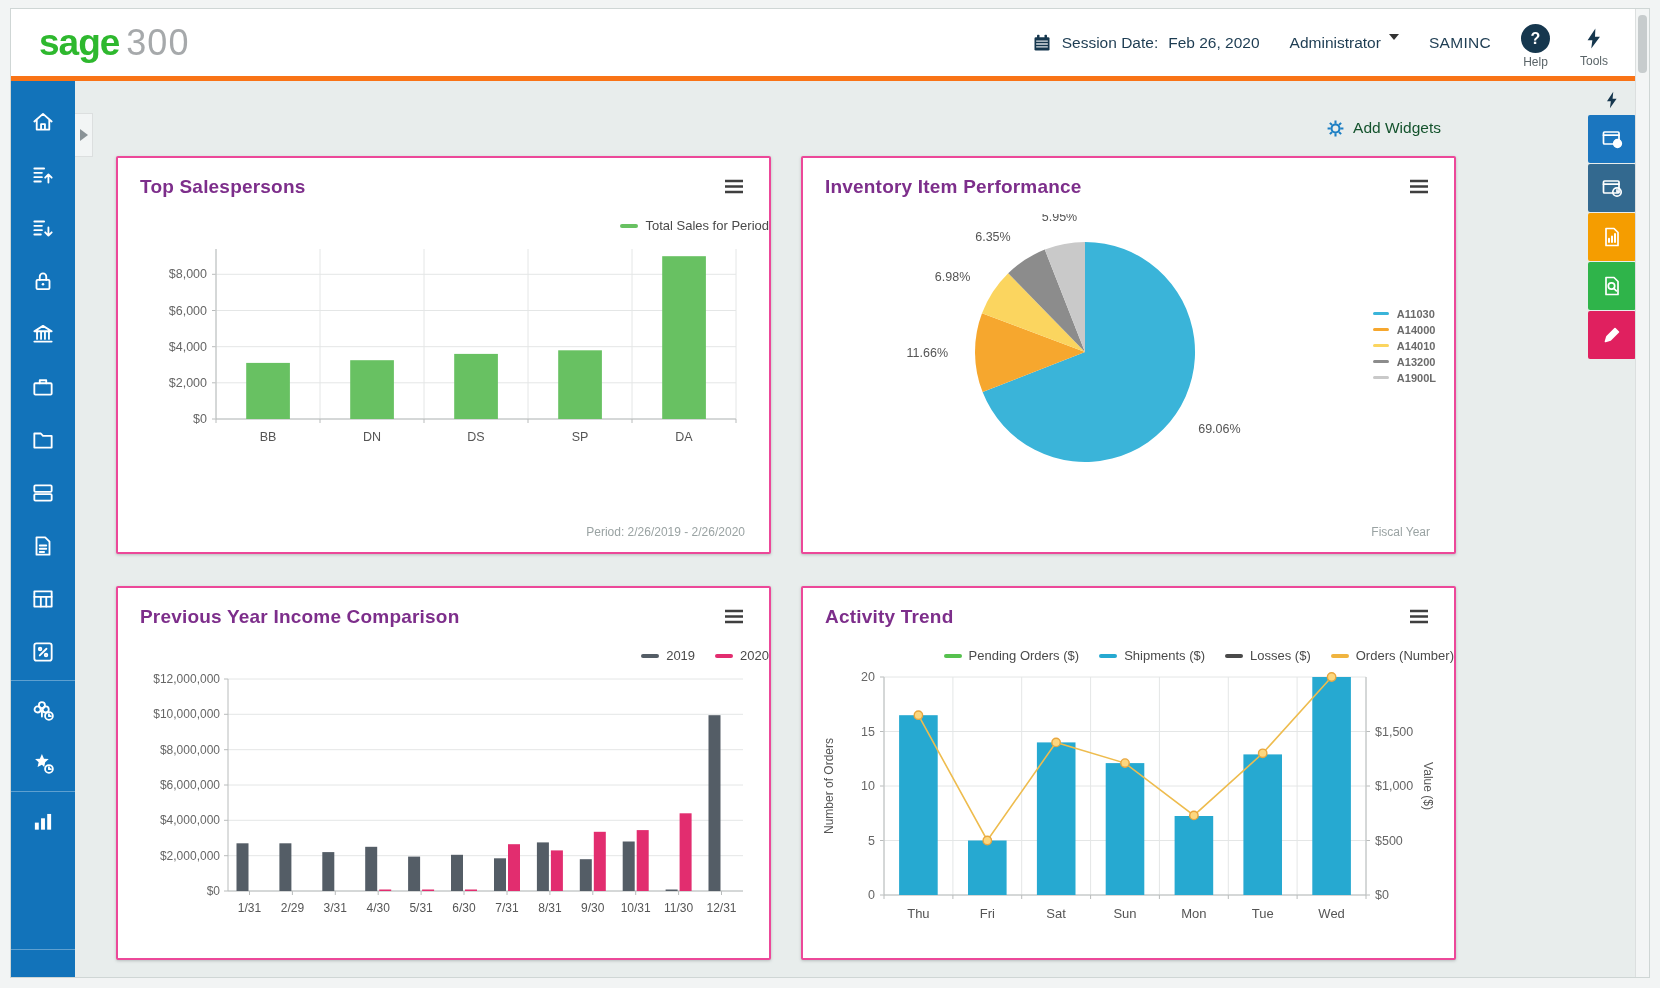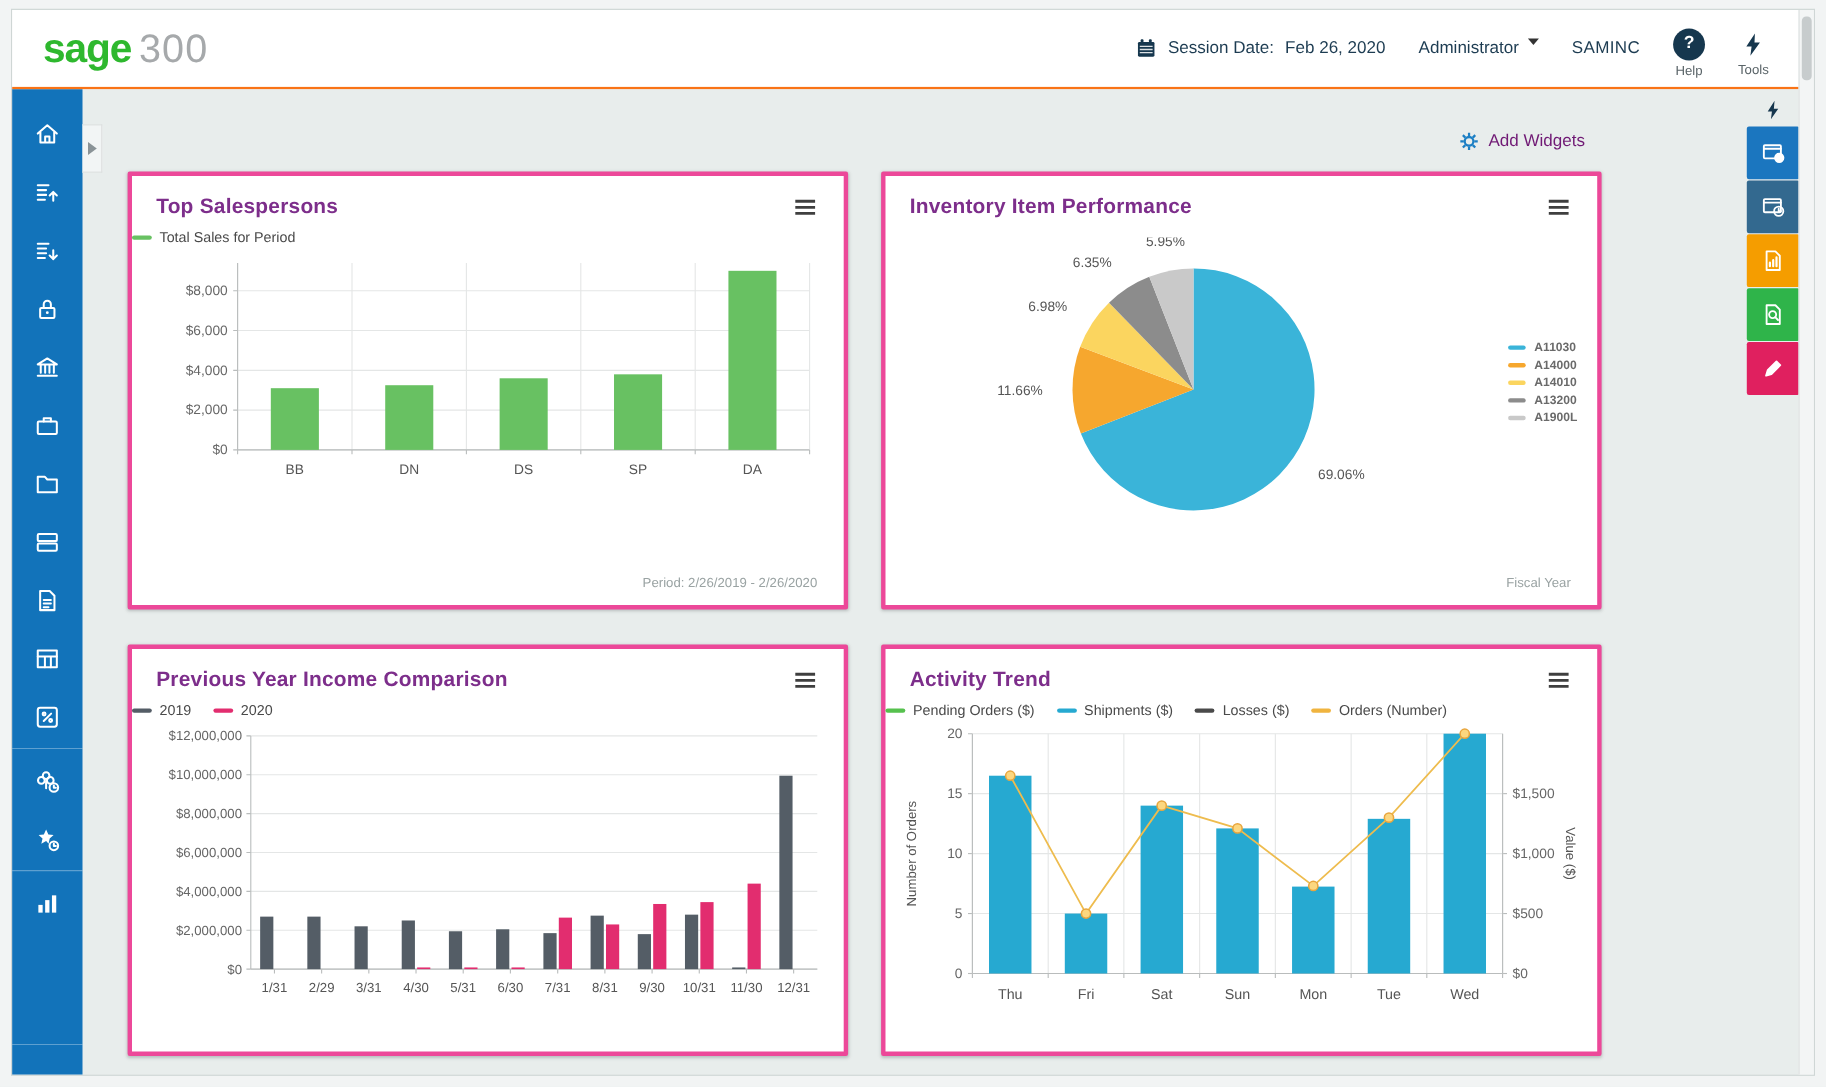--- a/index.html
+++ b/index.html
@@ -3,21 +3,21 @@
 <meta charset="utf-8">
 <style>
   html,body{margin:0;padding:0}
   body{width:1660px;height:988px;overflow:hidden;background:#f2f4f4;position:relative;
        font-family:"Liberation Sans",sans-serif;-webkit-font-smoothing:antialiased;}
   .frame{position:absolute;left:10px;top:8px;right:10px;bottom:10px;background:#e8edec;
          border:1px solid #cfd6d5;overflow:hidden;}
 
   
   header{position:absolute;left:0;top:0;right:13px;height:72px;background:#fff;
-         border-bottom:2px solid #f97316;display:flex;align-items:center;justify-content:space-between;
+         border-bottom:5px solid #f97316;display:flex;align-items:center;justify-content:space-between;
          padding:0 28px;box-sizing:border-box;z-index:5}
   .logo{display:flex;align-items:baseline;gap:7px}
   .logo-sage{font-size:37px;font-weight:700;color:#2eb82e;letter-spacing:-1px}
   .logo-300{font-size:36px;font-weight:300;color:#a6a9ab;letter-spacing:1px}
   .header-right{display:flex;align-items:center;gap:30px;color:#1d3c52}
   .session{display:flex;align-items:center;gap:10px;font-size:15.5px}
   .user-menu{display:flex;align-items:flex-start;gap:8px;font-size:15.5px;cursor:pointer}
   .caret{width:0;height:0;border-left:5px solid transparent;border-right:5px solid transparent;
          border-top:6px solid #333}
   .company{font-size:15.5px;letter-spacing:.3px}
@@ -42,33 +42,33 @@
   .right-panel{position:absolute;top:76px;right:13px;width:48px;z-index:4;display:flex;
          flex-direction:column;align-items:center}
   .rp-bolt{height:30px;display:flex;align-items:center;justify-content:center;width:100%}
   .rp-btn{width:48px;height:48px;border:none;margin-bottom:1px;border-radius:2px;cursor:pointer;
          display:flex;align-items:center;justify-content:center;padding:0}
   .scrollbar{position:absolute;top:0;right:0;bottom:0;width:13px;background:#f3f5f5;
          border-left:1px solid #dcdfdf;z-index:6}
   .scroll-thumb{position:absolute;top:6px;left:2px;width:9px;height:58px;background:#c7cccd;border-radius:4px}
 
   
-  .addw{position:absolute;top:110px;right:208px;display:flex;align-items:center;gap:8px;cursor:pointer;
-        color:#701a75;font-size:15.5px;z-index:3}
-  .card{position:absolute;width:655px;background:#fff;border:4px solid #ec4899;border-radius:2px;
+  .addw{position:absolute;top:110px;right:208px;display:flex;align-items:flex-start;gap:8px;cursor:pointer;
+        color:#14532d;font-size:15.5px;z-index:3}
+  .card{position:absolute;width:655px;background:#fff;border:2px solid #ec4899;border-radius:2px;
         box-shadow:0 1px 3px rgba(110,120,120,.4);box-sizing:border-box}
   .c1{left:105px;top:147px;height:398px}
   .c2{left:790px;top:147px;height:398px}
   .c3{left:105px;top:577px;height:374px}
   .c4{left:790px;top:577px;height:374px}
   .card-head{display:flex;justify-content:space-between;align-items:flex-start;padding:18px 22px 0}
   .card h2{margin:0;font-size:19px;color:#7d2e8b;font-weight:700;letter-spacing:.2px}
   .menu-btn{background:none;border:0;padding:3px;cursor:pointer;line-height:0}
   .chart{margin-top:2px;position:relative;text-align:center}
-  .legend{display:flex;justify-content:flex-start;gap:20px;margin-top:8px;align-items:center;flex-wrap:wrap}
+  .legend{display:flex;justify-content:flex-end;gap:20px;margin-top:20px;align-items:center;flex-wrap:wrap}
   .li{display:flex;align-items:center;gap:7px}
   .dash{width:18px;height:4px;border-radius:2px;display:inline-block}
   .ll{font-size:13px;color:#4a4a4a}
   .card-foot{position:absolute;bottom:13px;right:24px;font-size:12px;color:#9aa3a3}
   .pie-legend{position:absolute;right:18px;top:52%;transform:translateY(-50%);display:flex;
         flex-direction:column;gap:4px;align-items:flex-start}
   .pie-legend .li{gap:8px}
   .pie-legend .dash{width:16px;height:3.5px}
   .pie-legend .ll{font-size:11px;font-weight:700;color:#6a6a6a}
   .chart svg{font-family:"Liberation Sans",sans-serif}

